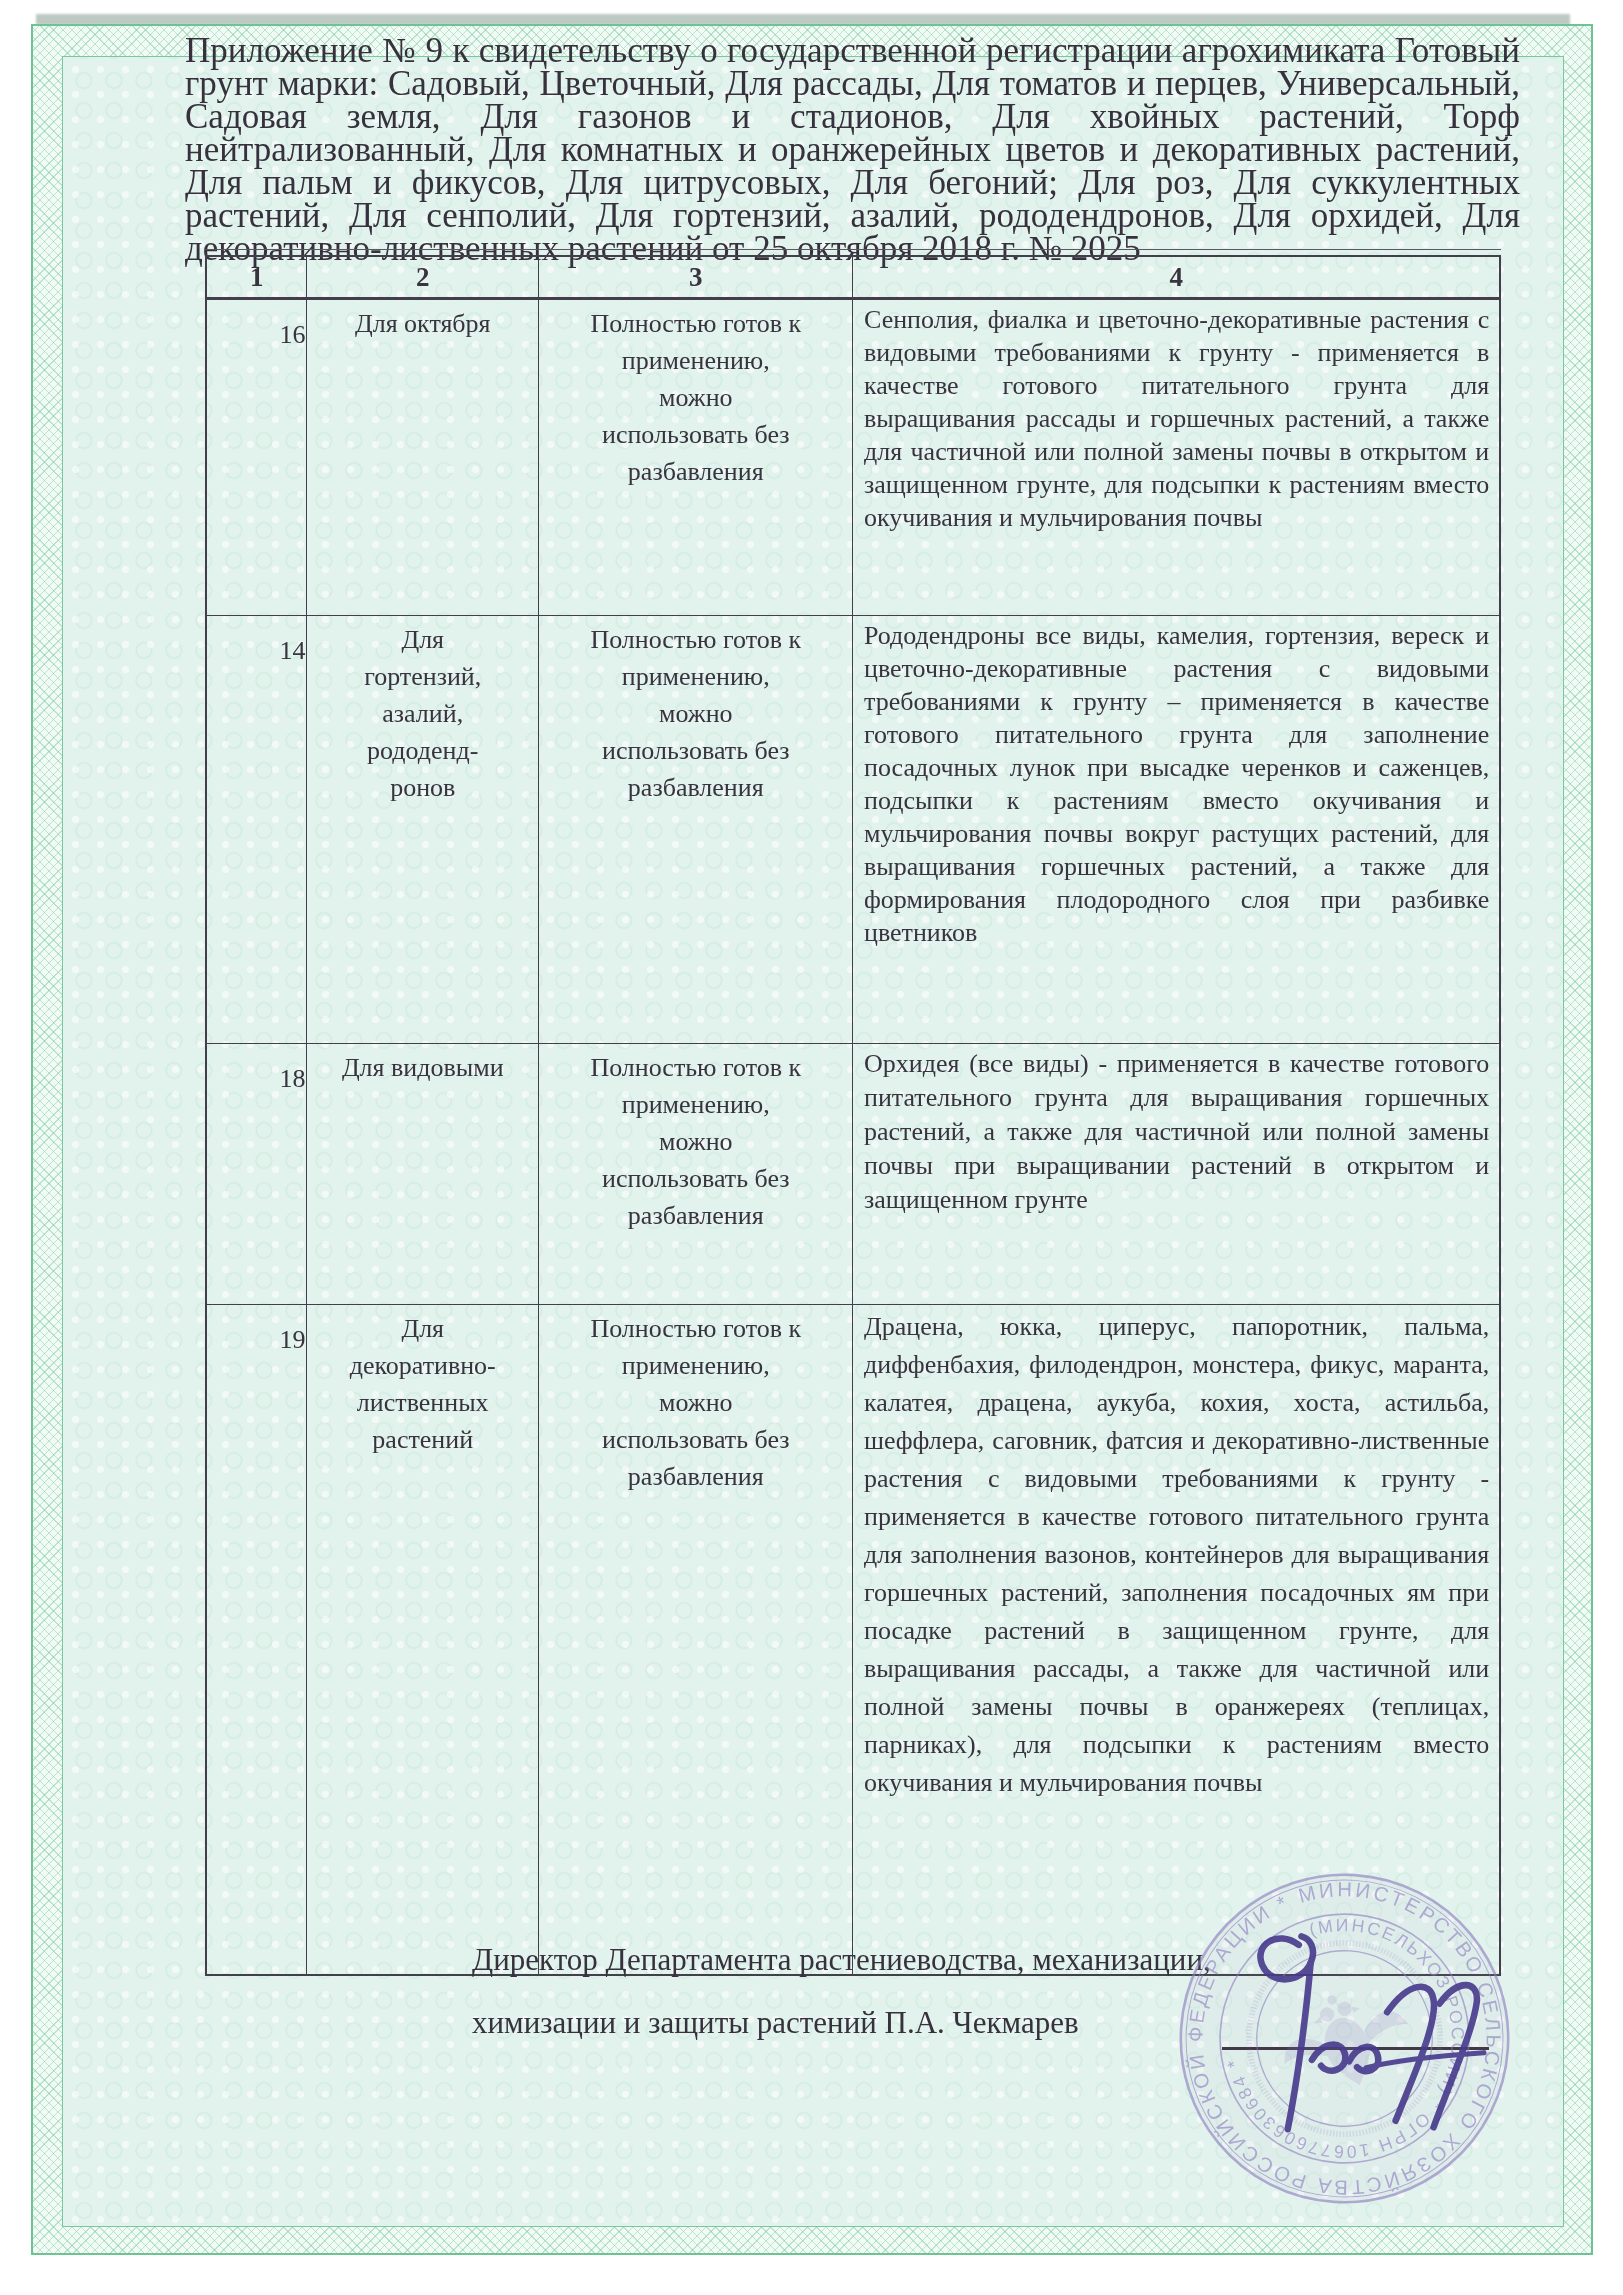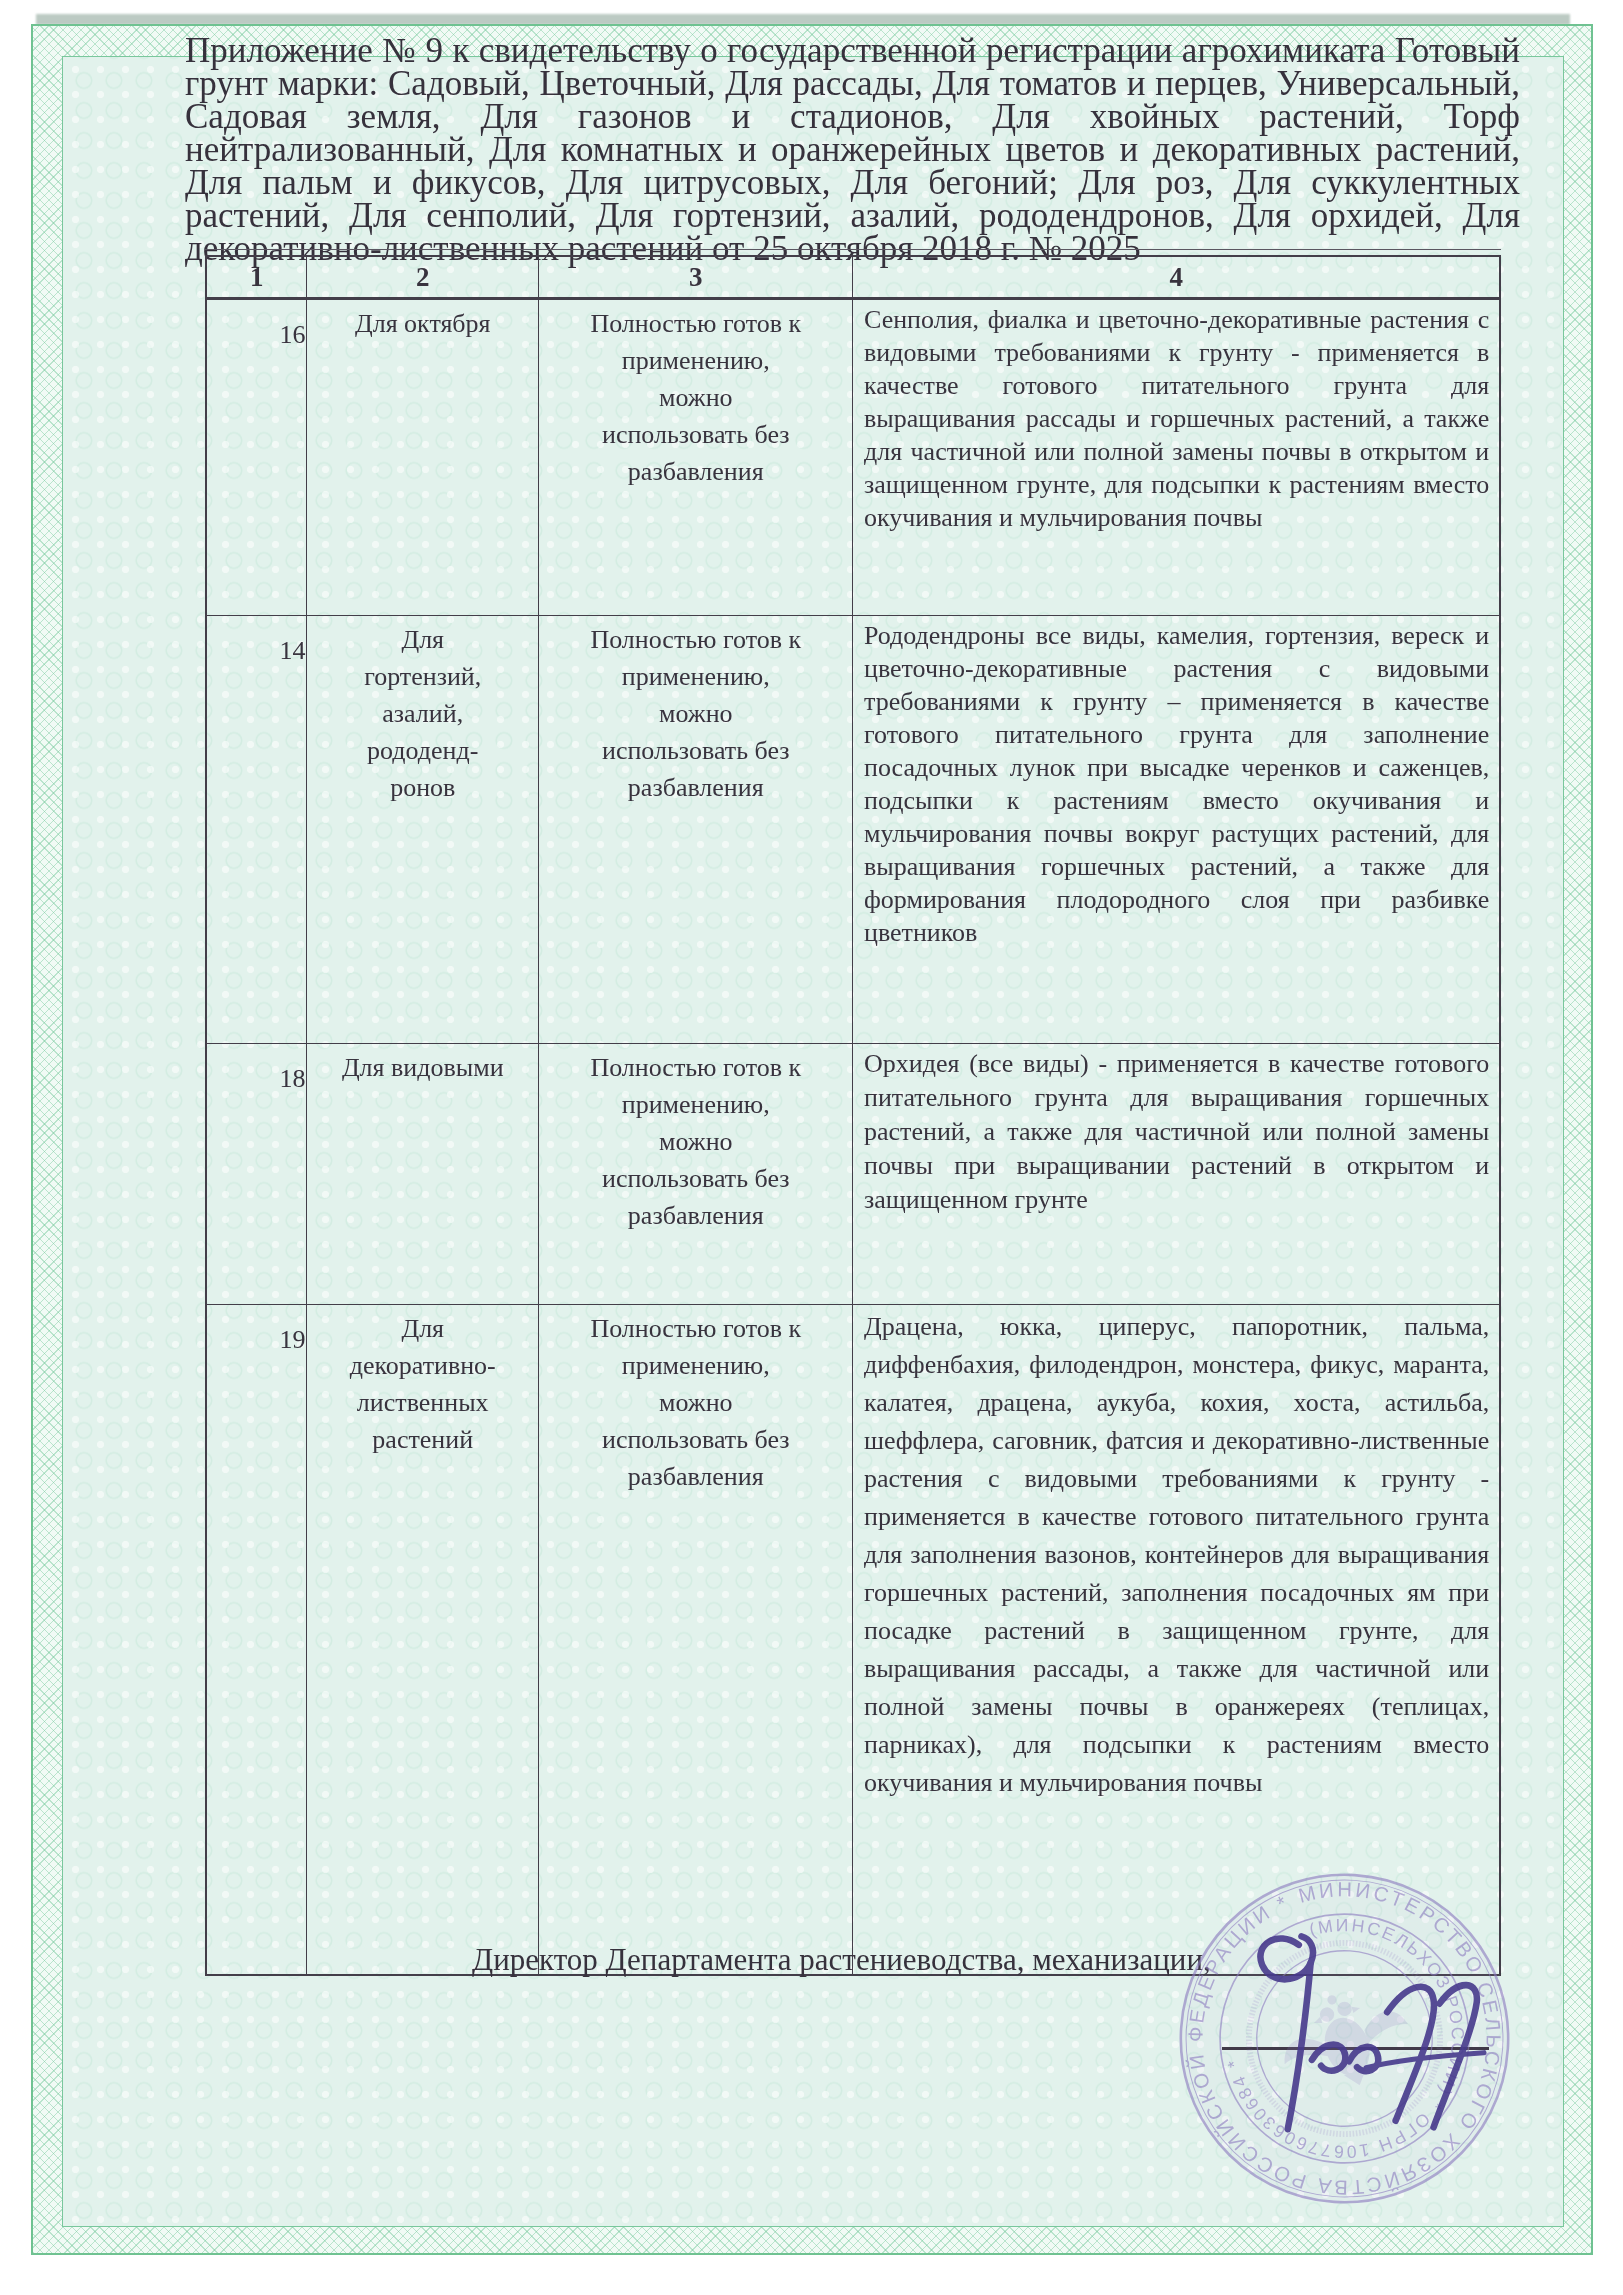--- a/index.html
+++ b/index.html
@@ -168,20 +168,21 @@
 применению,
 можно
 использовать без
 разбавления</td>
         <td class="c-desc">Драцена, юкка, циперус, папоротник, пальма, диффенбахия, филодендрон, монстера, фикус, маранта, калатея, драцена, аукуба, кохия, хоста, астильба, шеффлера, саговник, фатсия и декоративно-лиственные растения с видовыми требованиями к грунту - применяется в качестве готового питательного грунта для заполнения вазонов, контейнеров для выращивания горшечных растений, заполнения посадочных ям при посадке растений в защищенном грунте, для выращивания рассады, а также для частичной или полной замены почвы в оранжереях (теплицах, парниках), для подсыпки к растениям вместо окучивания и мульчирования почвы</td>
       </tr>
     </tbody>
   </table>
 
   <div class="sig-line1">Директор Департамента растениеводства, механизации,</div>
+  <div class="sig-line2">химизации и защиты растений П.А. Чекмарев</div>
   <div class="sig-underline"></div>
 
   <svg class="stamp-svg" width="347" height="347" viewBox="0 0 530 530">
     <g transform="rotate(-18 265 265)" opacity="0.62">
       <circle cx="265" cy="265" r="250" fill="#b9a8d8" fill-opacity="0.10" stroke="#8d7cc0" stroke-width="4"></circle>
       <circle cx="265" cy="265" r="242" fill="none" stroke="#8d7cc0" stroke-width="1.5"></circle>
       <circle cx="265" cy="265" r="190" fill="none" stroke="#8d7cc0" stroke-width="2.5"></circle>
       <circle cx="265" cy="265" r="146" fill="none" stroke="#8d7cc0" stroke-width="9" stroke-dasharray="2.5 2.5" opacity="0.30"></circle>
       <circle cx="265" cy="265" r="134" fill="none" stroke="#8d7cc0" stroke-width="2"></circle>
       <defs>

